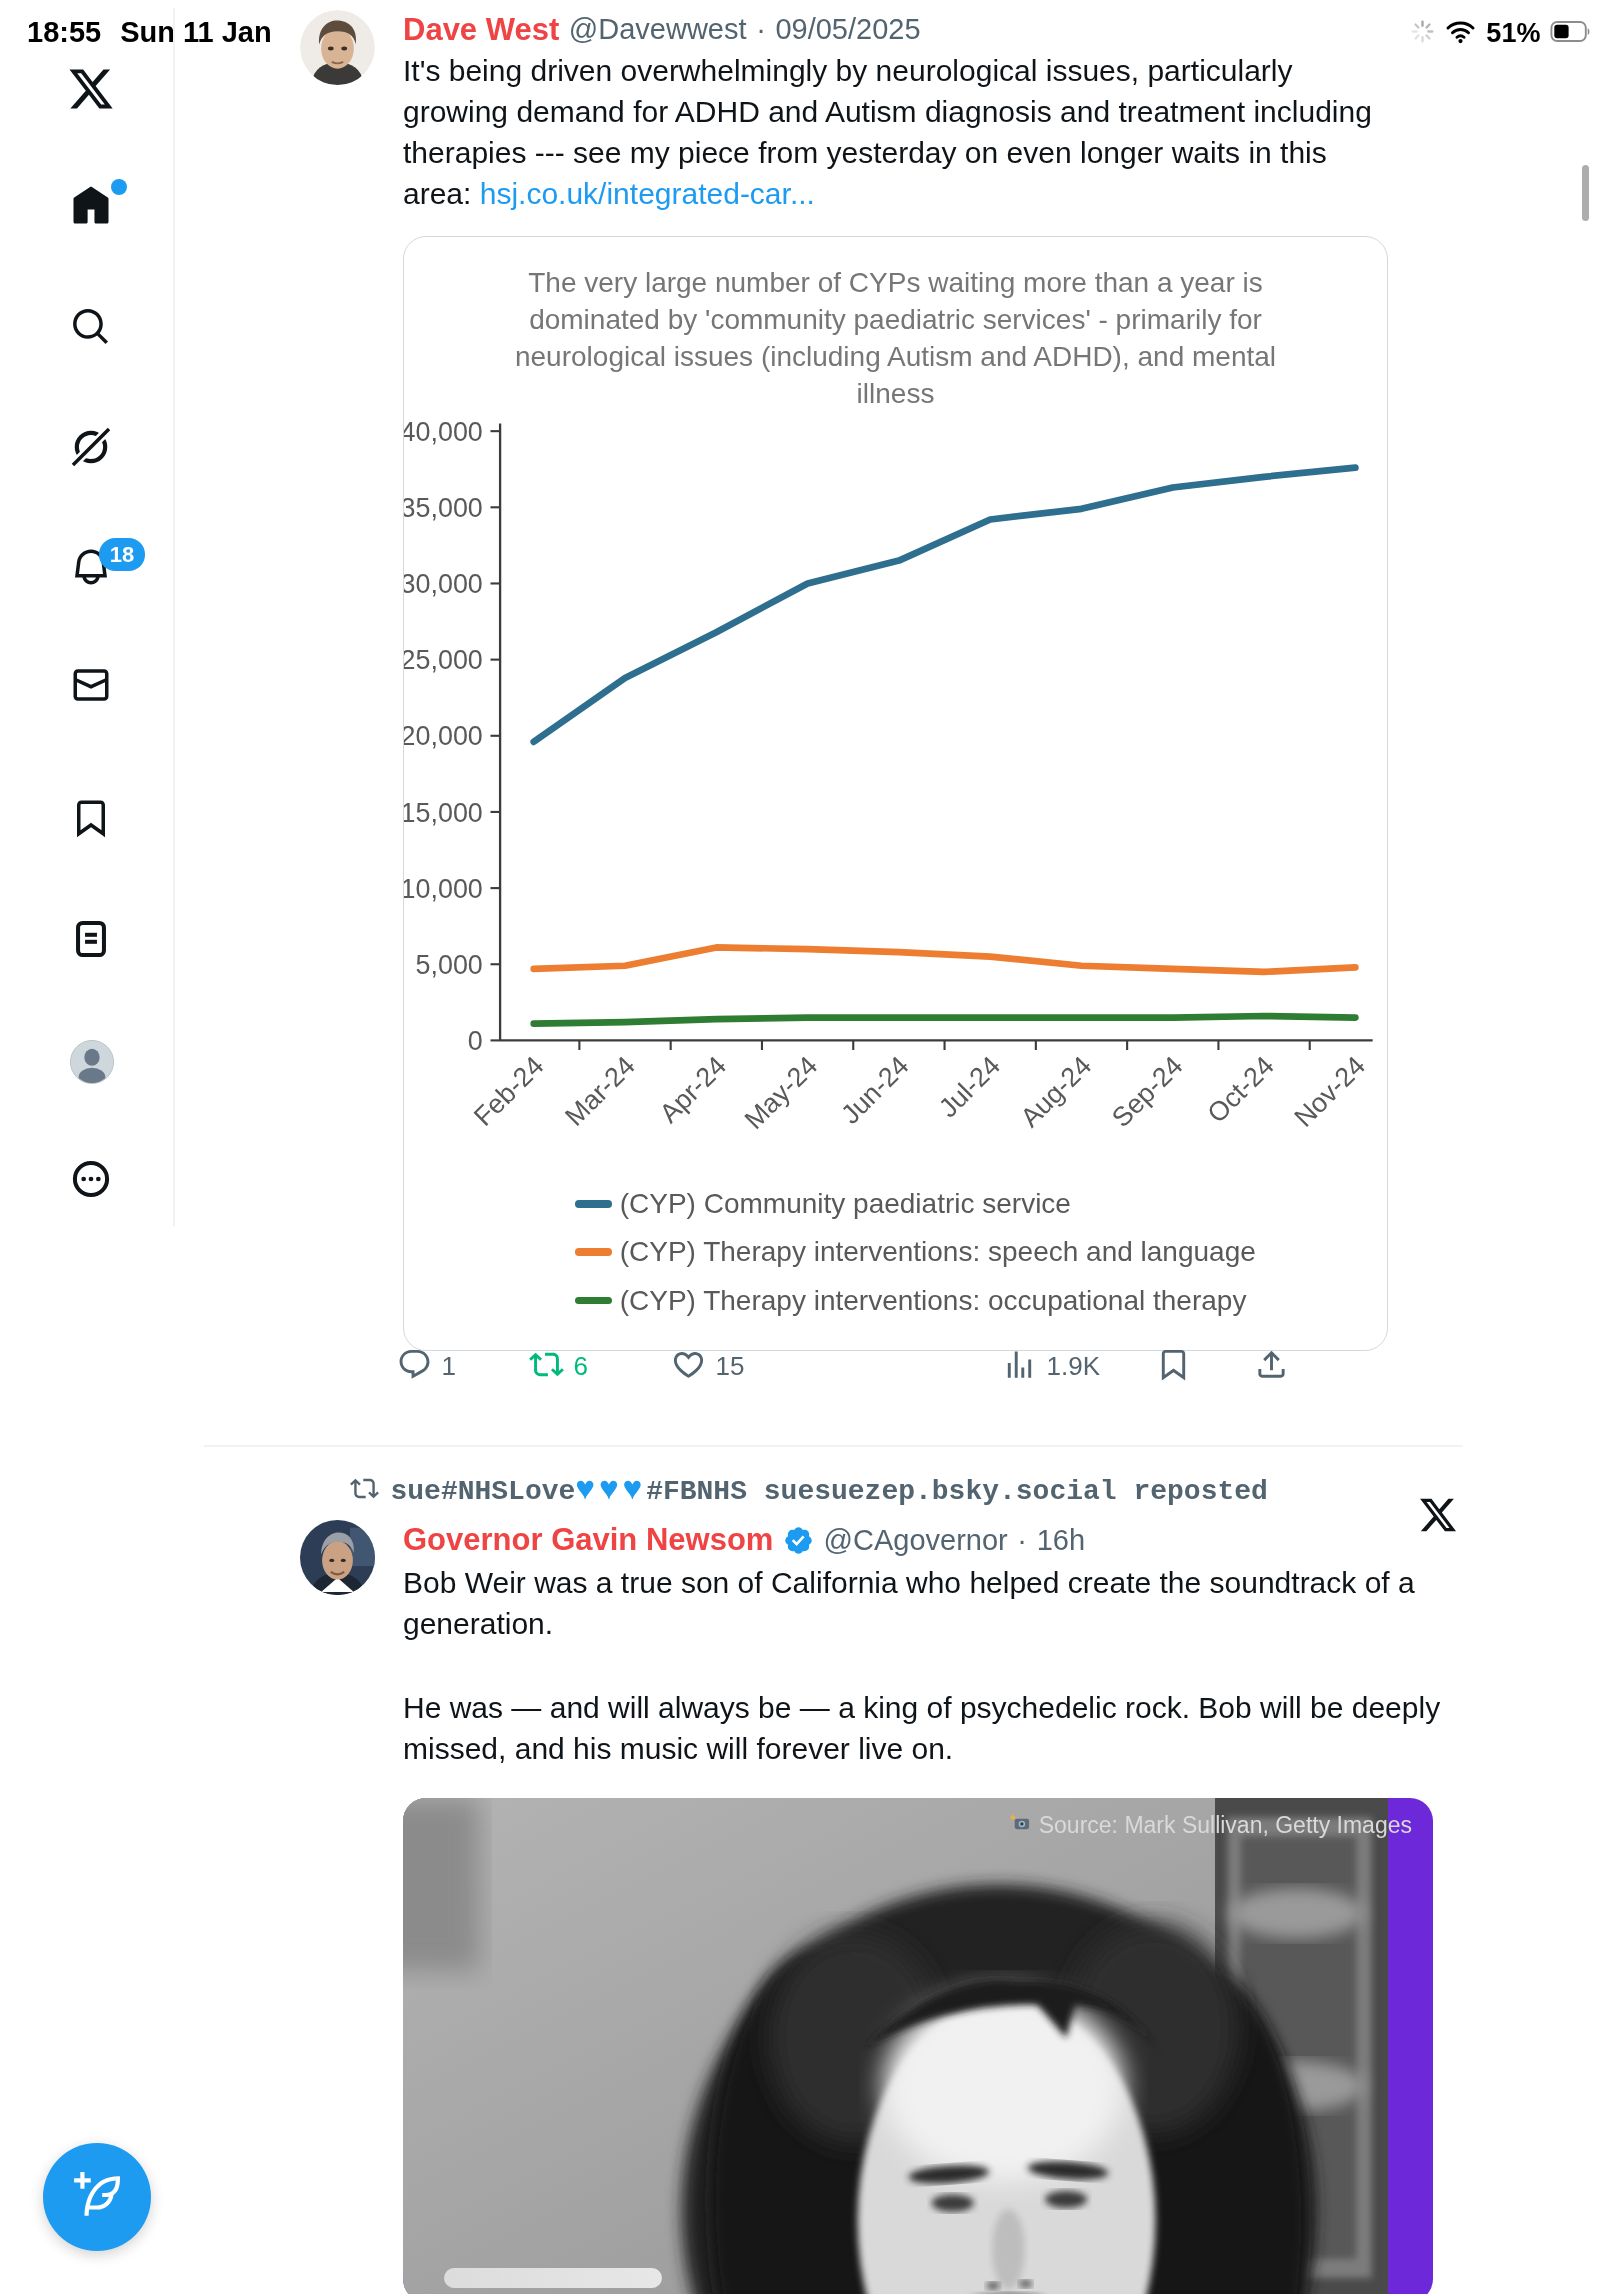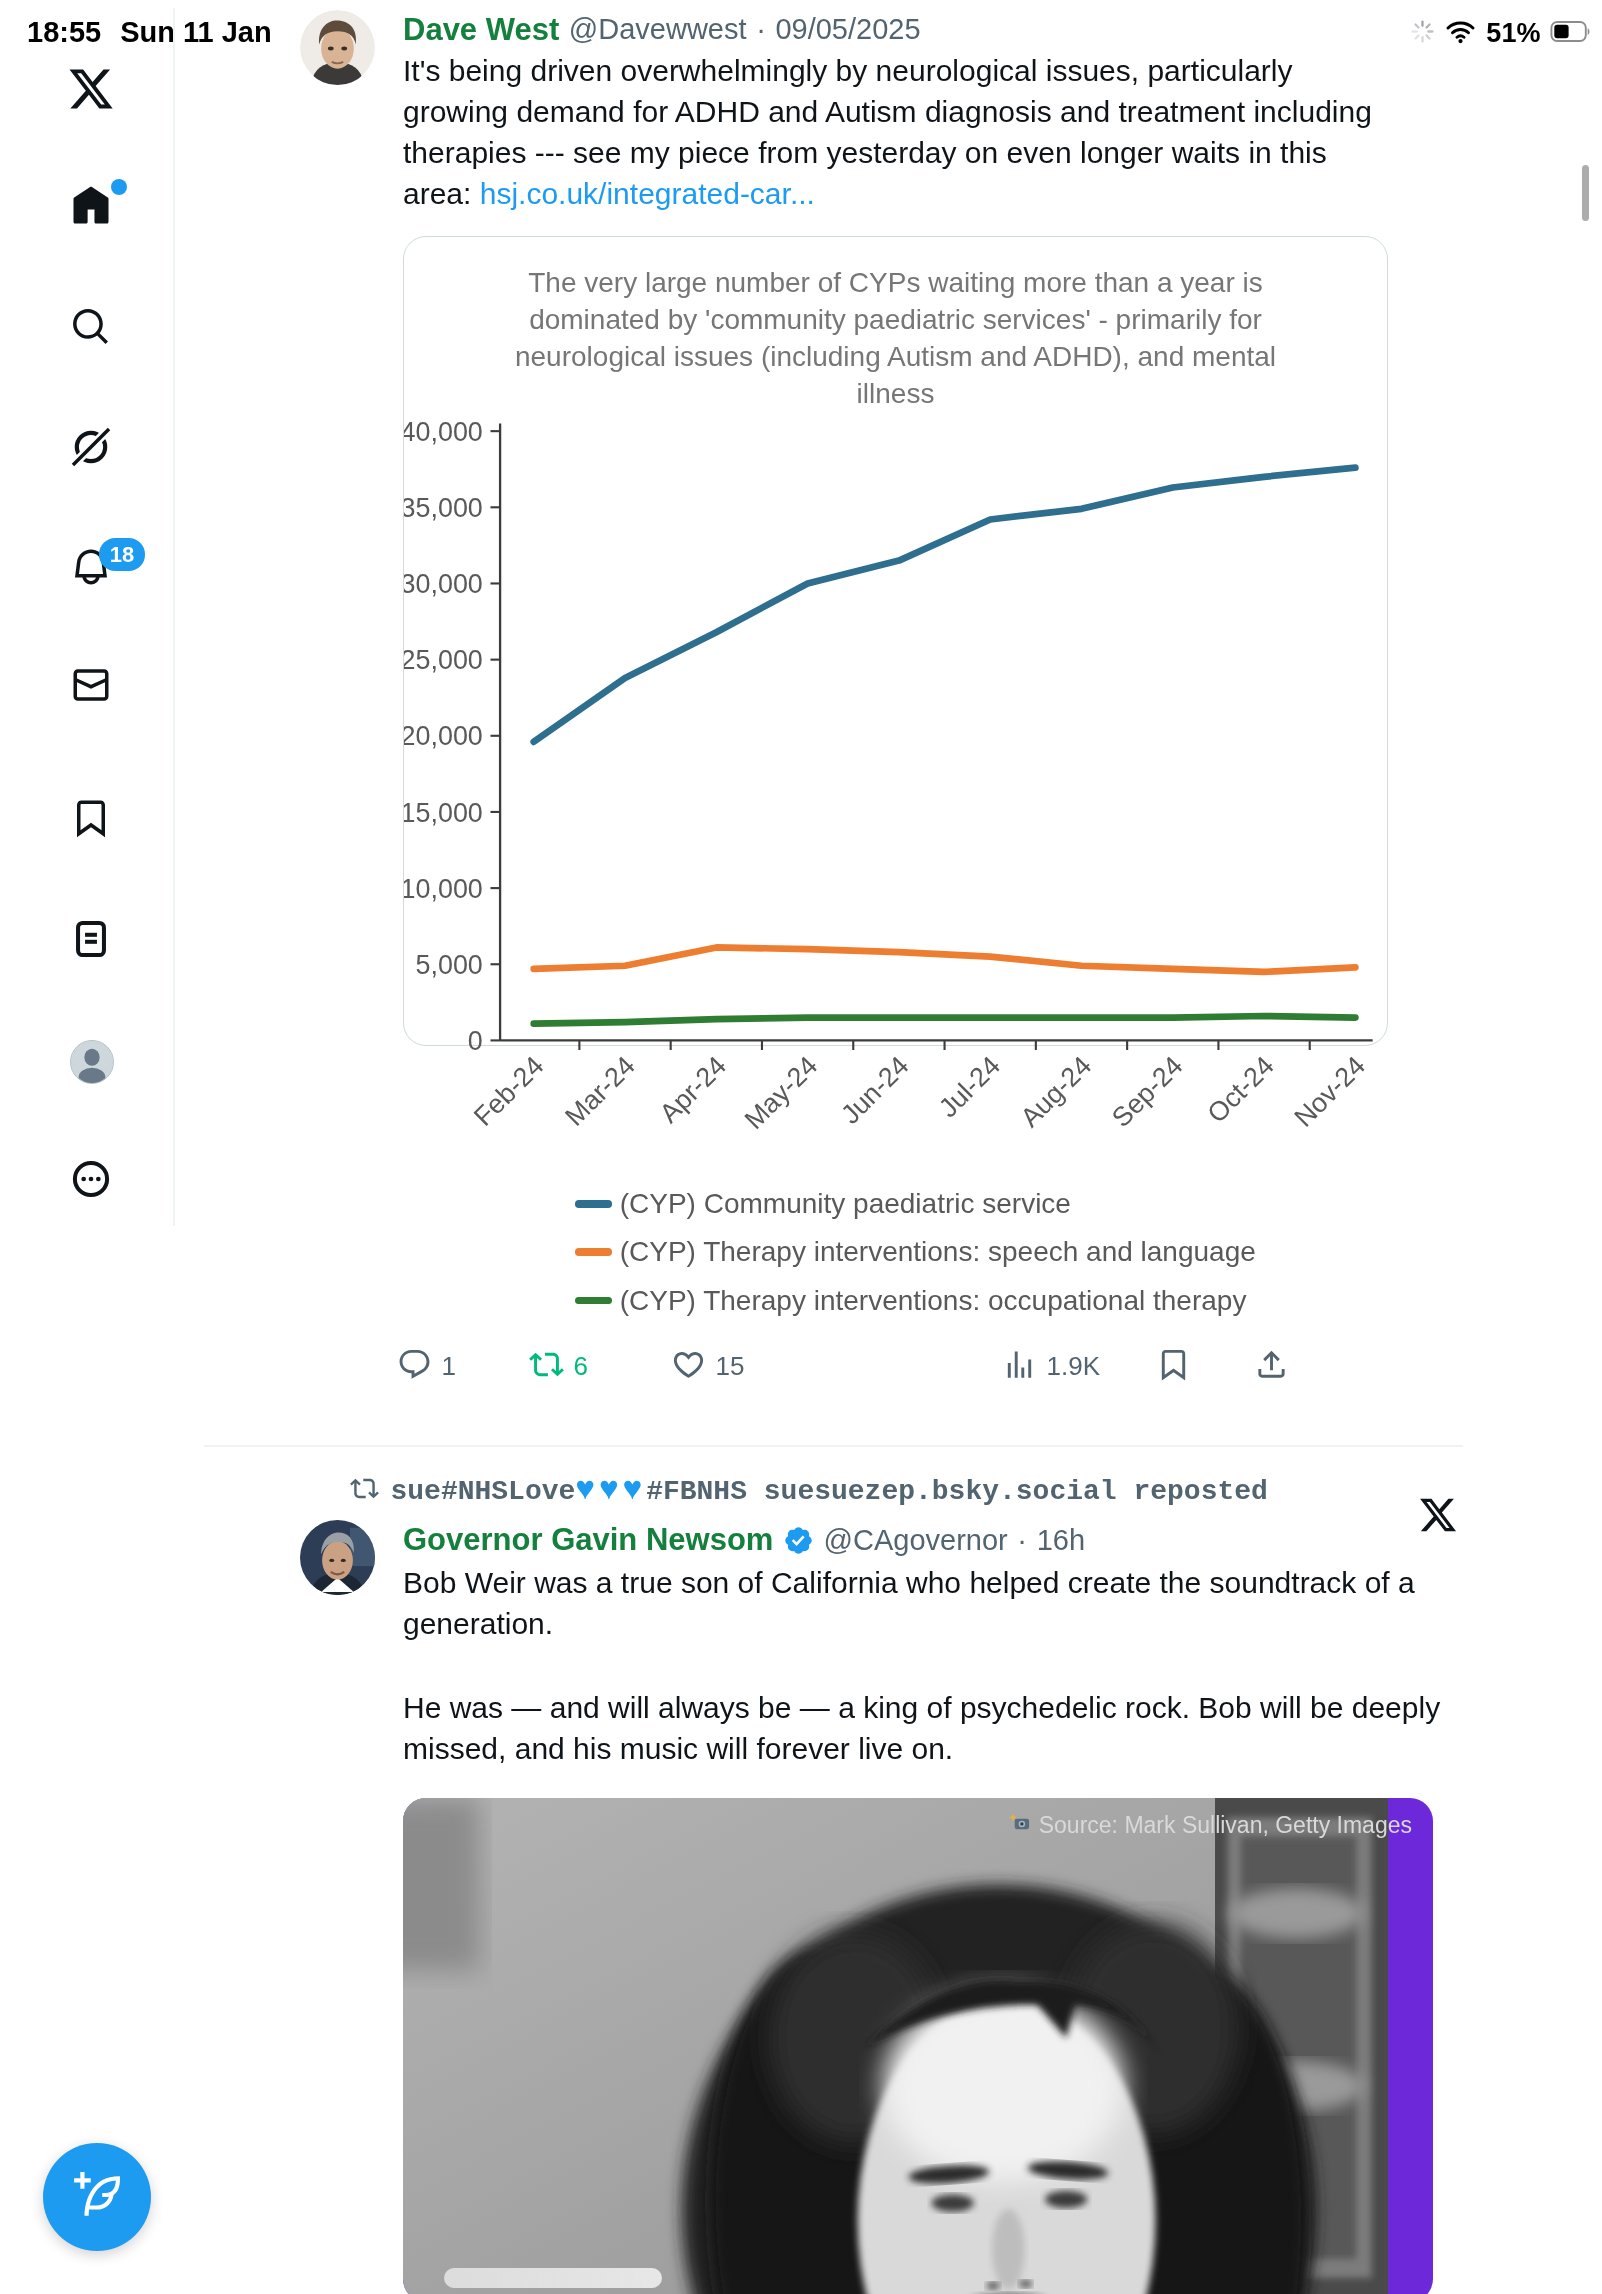--- a/index.html
+++ b/index.html
@@ -20,27 +20,27 @@
     justify-content:center; padding:0 9.6px; z-index:3; }
   .home-dot { position:absolute; left:111px; top:179px; width:16.3px; height:16.3px; border-radius:50%; background:#1d9bf0; }
   .avatar-ph { position:absolute; left:70px; top:1040px; width:44px; height:44px; border-radius:50%;
     background:#cfd9de; overflow:hidden; border:1px solid #b7c2c8; }
   .compose-btn { left:43px; top:2135px; width:108px; height:108px; border-radius:50%; background:#1d9bf0;
     display:flex; align-items:center; justify-content:center; box-shadow:0 3.8px 13.4px rgba(0,0,0,.18); }
 
   
   .avatar { width:75px; height:75px; border-radius:50%; overflow:hidden; }
   .t-header { display:flex; align-items:center; gap:9.6px; white-space:nowrap; }
-  .t-name { font-size:31px; font-weight:700; color:#15803d; }
+  .t-name { font-size:31px; font-weight:700; color:#ef4444; }
   .t-sub { font-size:29px; color:#536471; }
   .t-body { font-size:30px; line-height:41px; color:#0f1419; }
   .t-link { color:#1d9bf0; }
 
   
-  .chart-card { left:403px; top:228px; width:985px; height:810px; border:1.9px solid #cfd9de; border-radius:23px; background:#fff; }
+  .chart-card { left:403px; top:228px; width:985px; height:1115px; border:1.9px solid #cfd9de; border-radius:23px; background:#fff; }
   .chart-title { margin:27px auto 0; width:845px; text-align:center; font-size:28px; line-height:37px; color:#767676; }
   .chart-svg { position:absolute; left:0; top:173px; }
   .chart-legend { position:absolute; left:171px; top:951px; display:flex; flex-direction:column; gap:16.3px; }
   .lg-row { display:flex; align-items:center; gap:7.7px; }
   .lg-dash { width:37px; height:7.7px; border-radius:3.8px; flex:none; }
   .lg-label { font-size:28px; color:#595959; }
 
   
   .action { position:absolute; top:1347px; display:flex; align-items:center; gap:9.6px; }
   .action .cnt { font-size:26px; color:#536471; }

